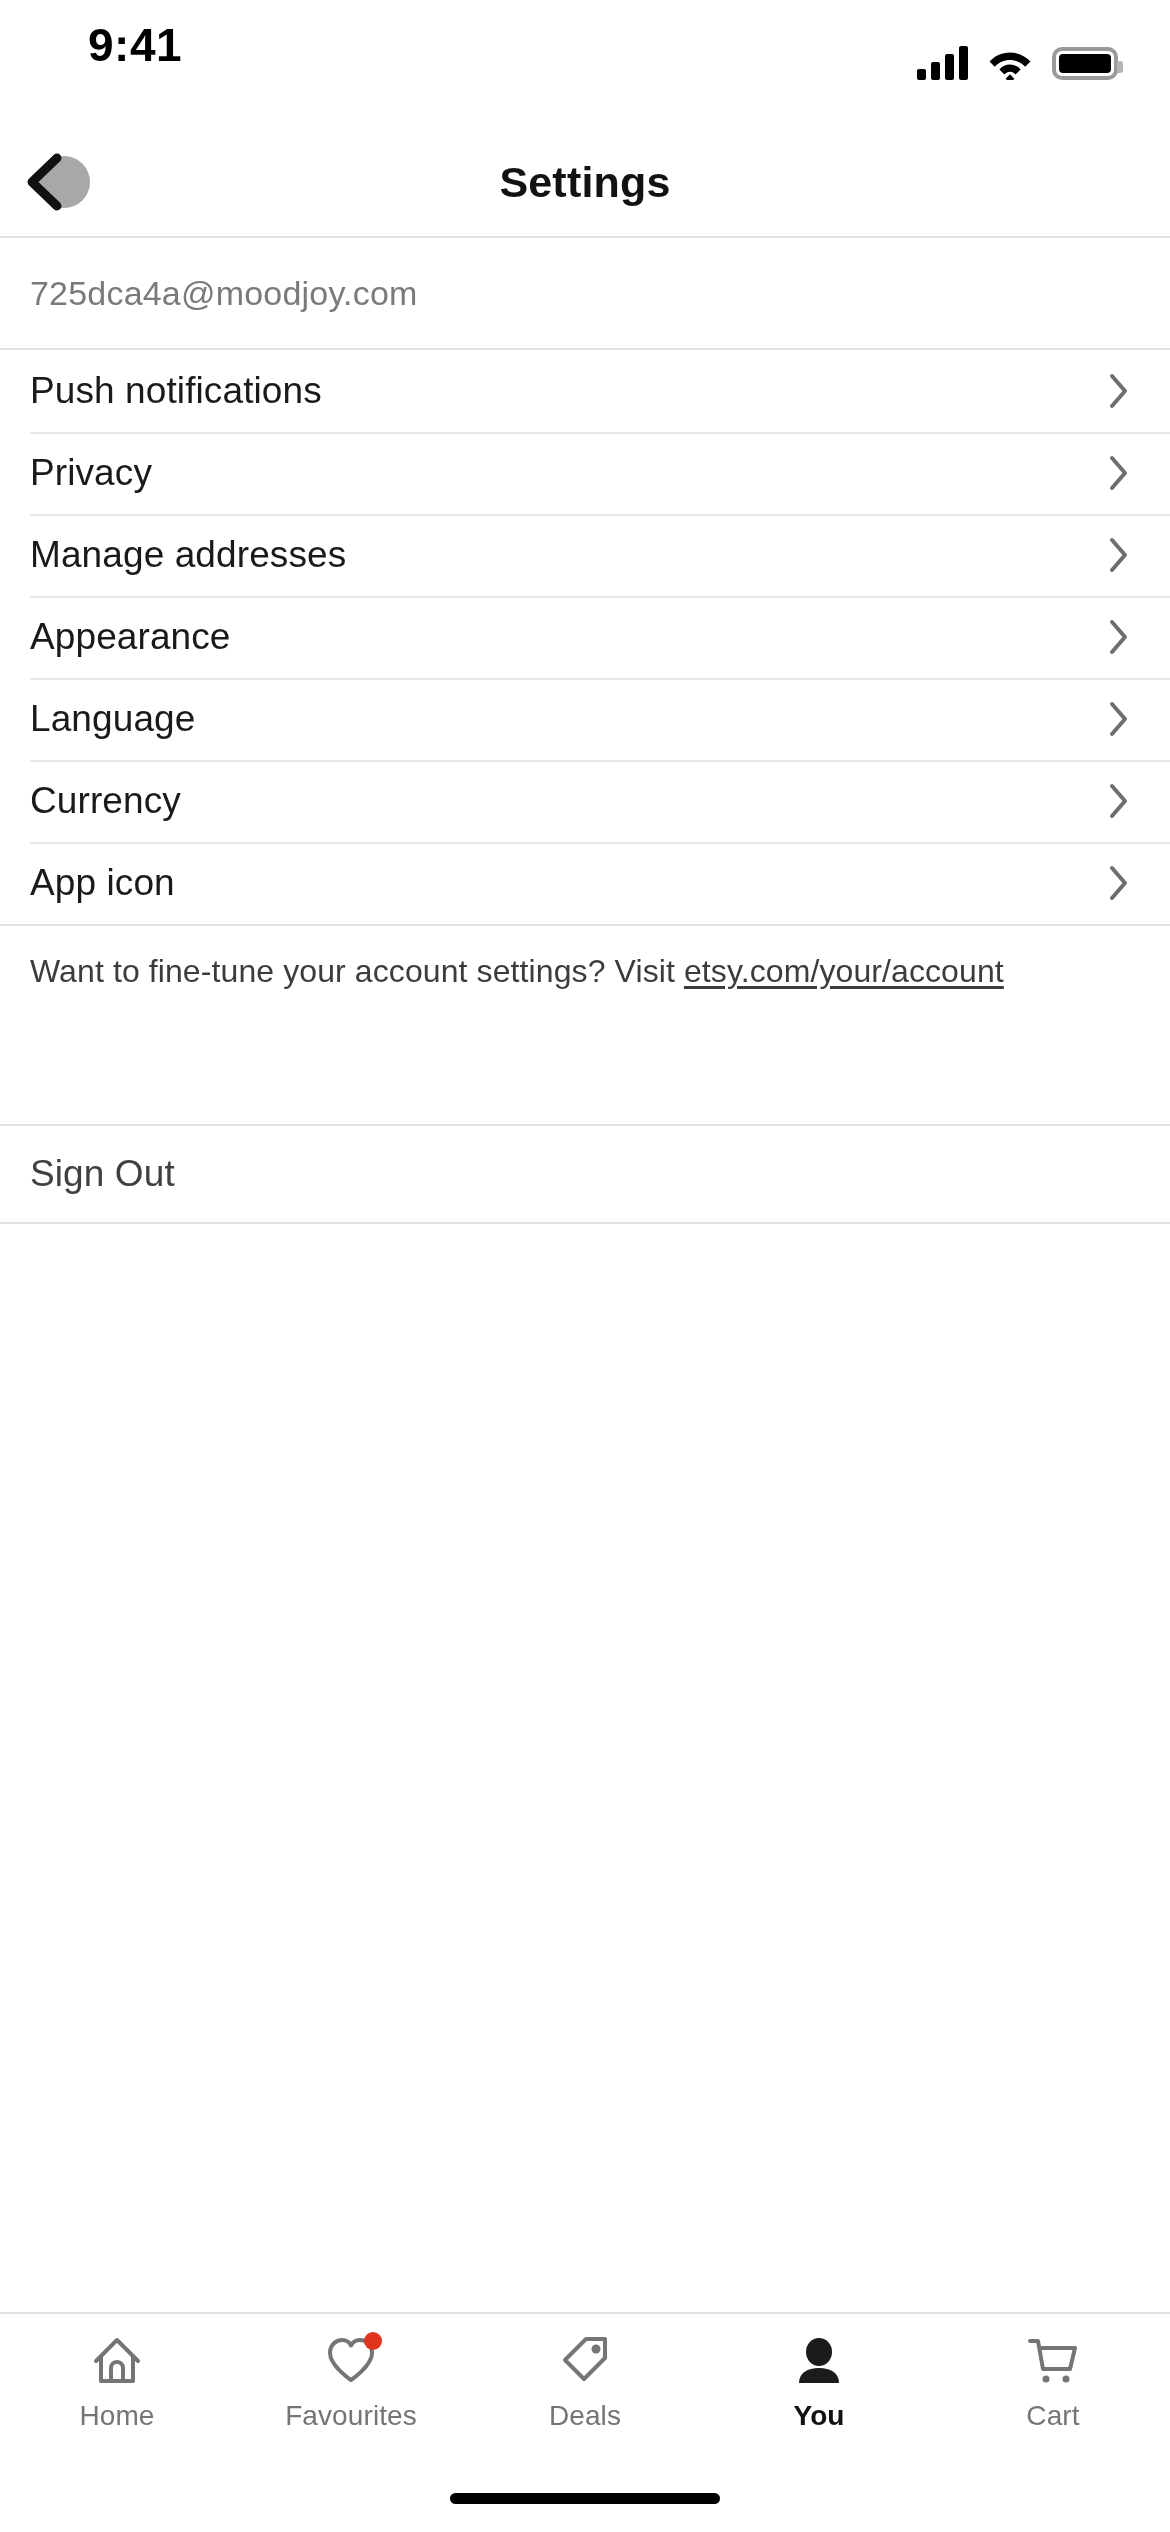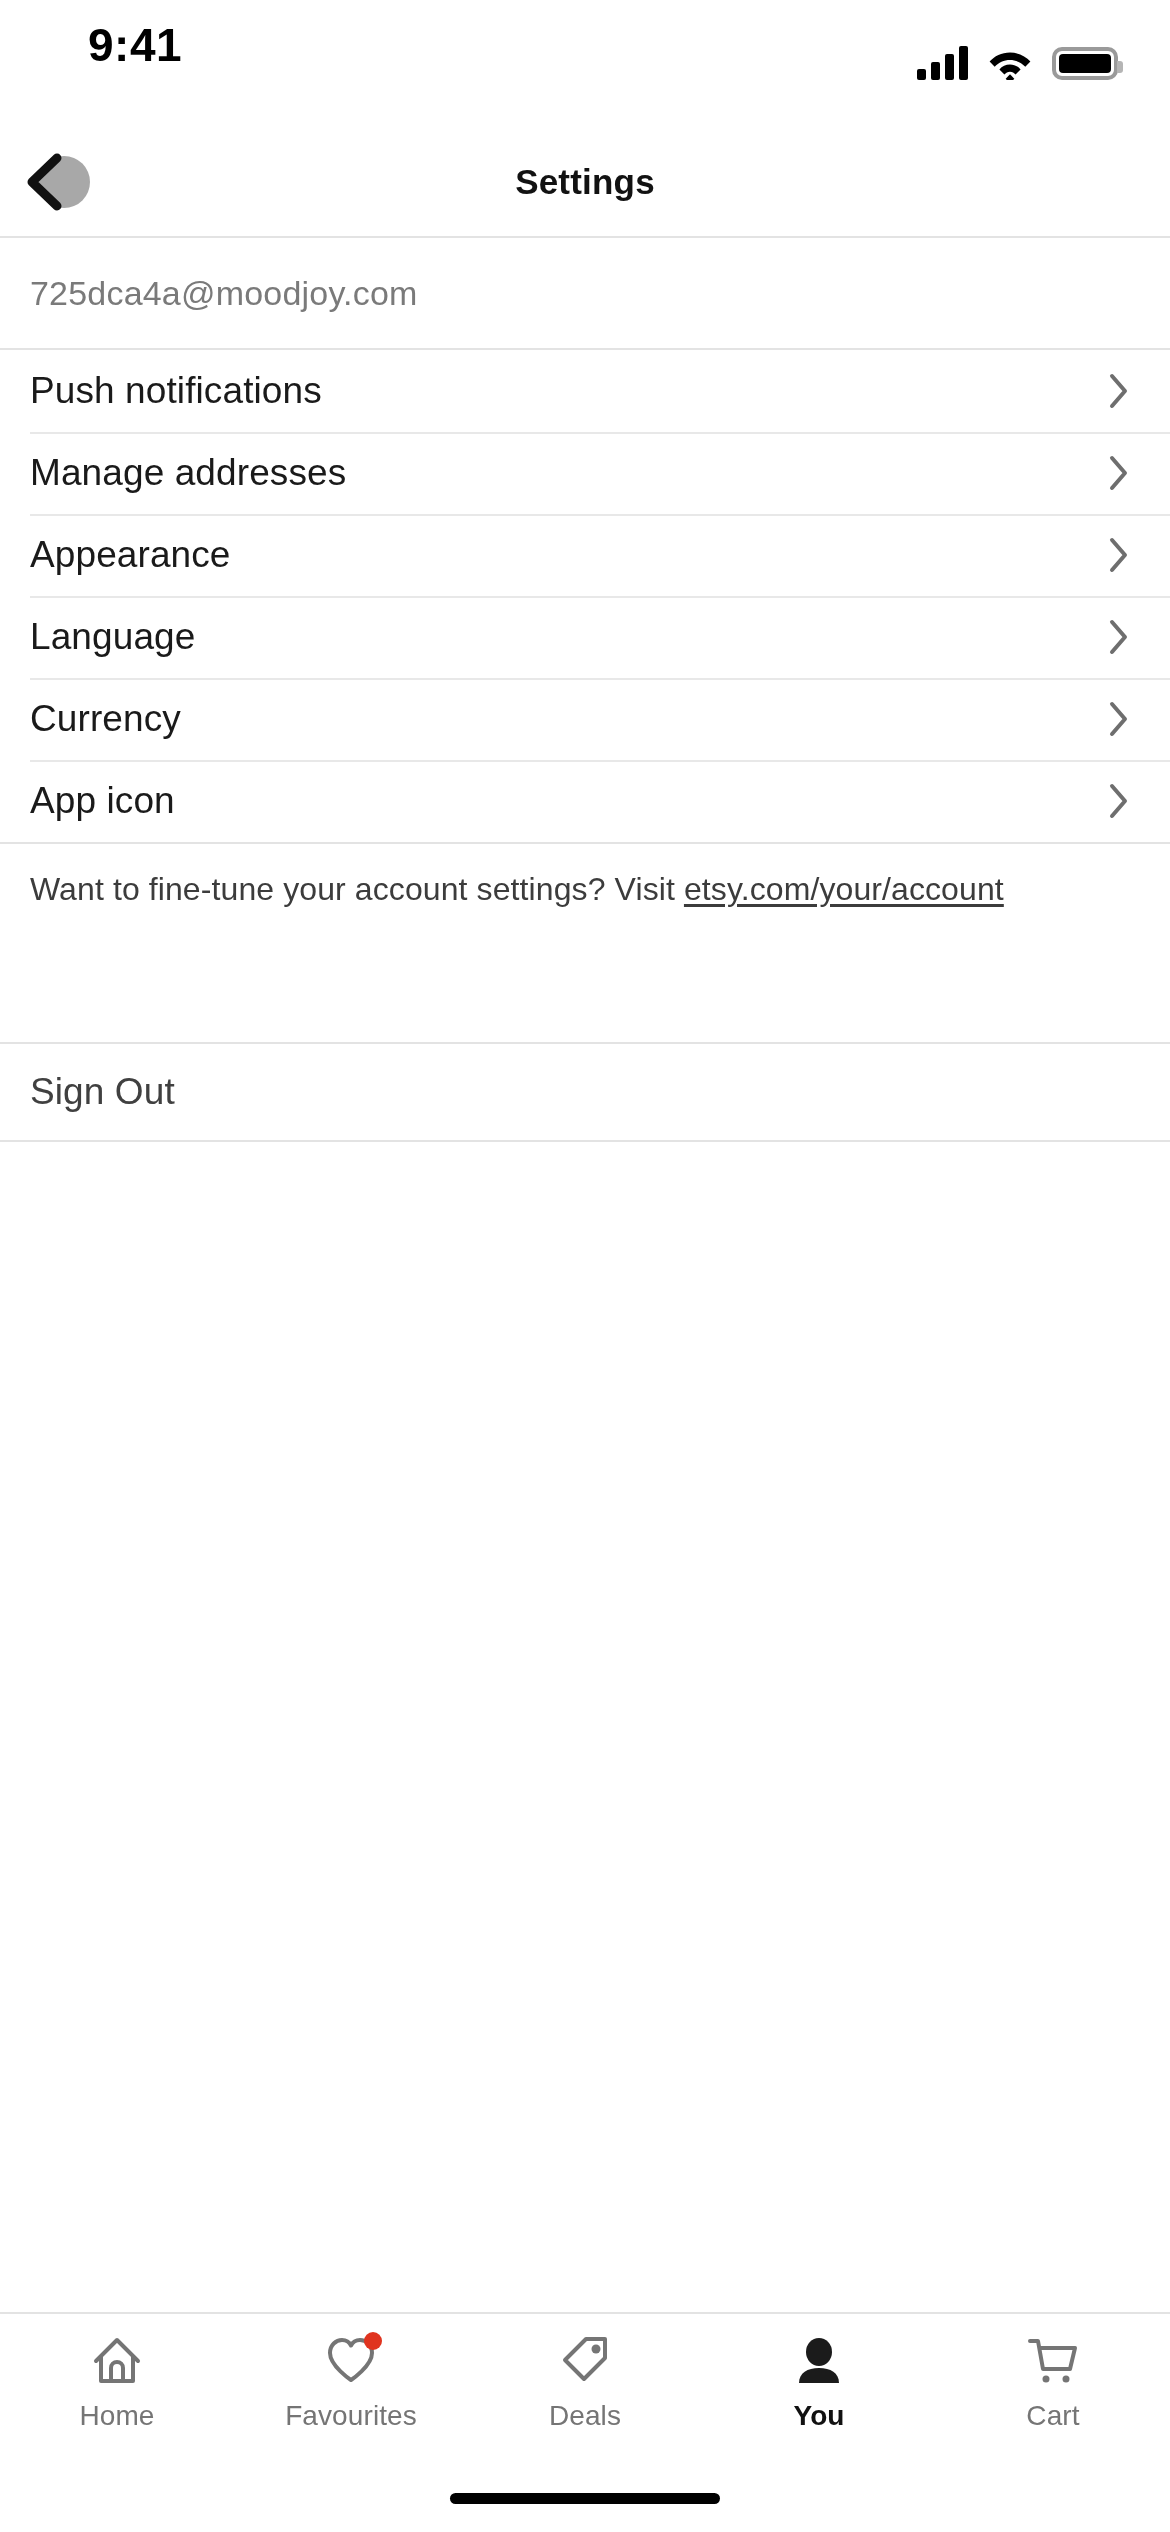--- a/index.html
+++ b/index.html
@@ -79,21 +79,21 @@
   .navbar {
     flex: 0 0 110px;
     height: 110px;
     position: relative;
     display: flex;
     align-items: center;
     justify-content: center;
     border-bottom: 2px solid #e3e3e3;
   }
   .nav-title {
-    font-size: 35px;
+    font-size: 43px;
     font-weight: bold;
     color: #121212;
     letter-spacing: 0.2px;
   }
   .back-btn {
     position: absolute;
     left: 14px;
     top: 50%;
     transform: translateY(-50%);
     width: 92px;
@@ -299,20 +299,26 @@
 
     <div class="list">
 
       <div class="list-row">
         <span class="row-label">Push notifications</span>
         <svg class="chev" viewBox="0 0 22 38">
           <polyline points="4,4 17,19 4,34" fill="none" stroke="#6e6e6e" stroke-width="4" stroke-linecap="round" stroke-linejoin="round"></polyline>
         </svg>
       </div>
 
+      <div class="list-row">
+        <span class="row-label">Privacy</span>
+        <svg class="chev" viewBox="0 0 22 38">
+          <polyline points="4,4 17,19 4,34" fill="none" stroke="#6e6e6e" stroke-width="4" stroke-linecap="round" stroke-linejoin="round"></polyline>
+        </svg>
+      </div>
 
       <div class="list-row">
         <span class="row-label">Manage addresses</span>
         <svg class="chev" viewBox="0 0 22 38">
           <polyline points="4,4 17,19 4,34" fill="none" stroke="#6e6e6e" stroke-width="4" stroke-linecap="round" stroke-linejoin="round"></polyline>
         </svg>
       </div>
 
       <div class="list-row">
         <span class="row-label">Appearance</span>

